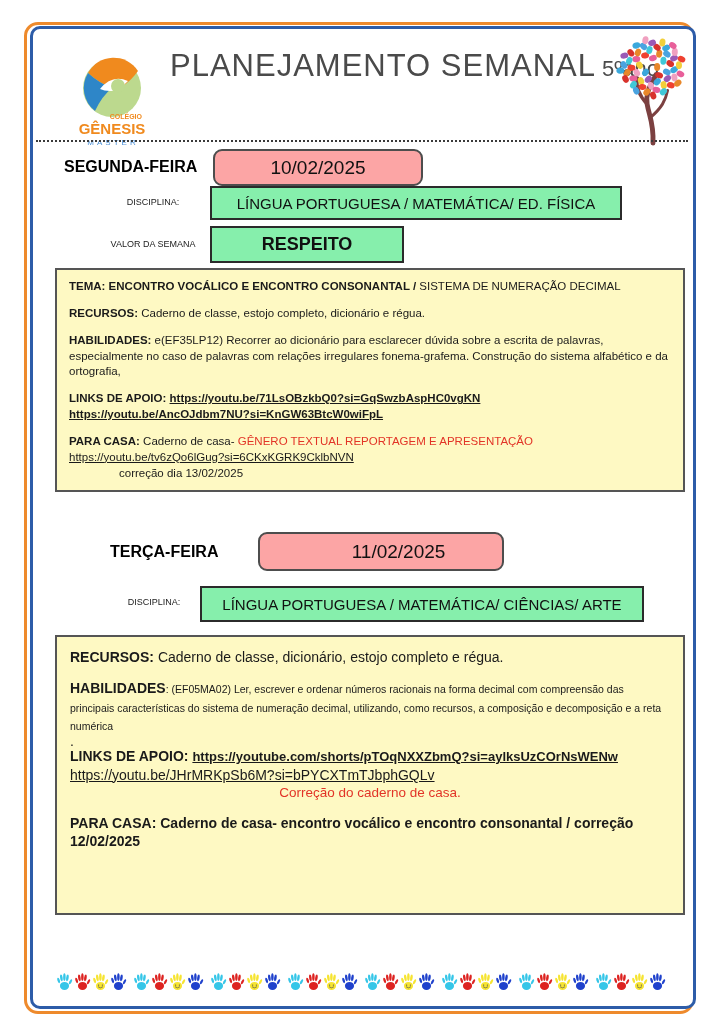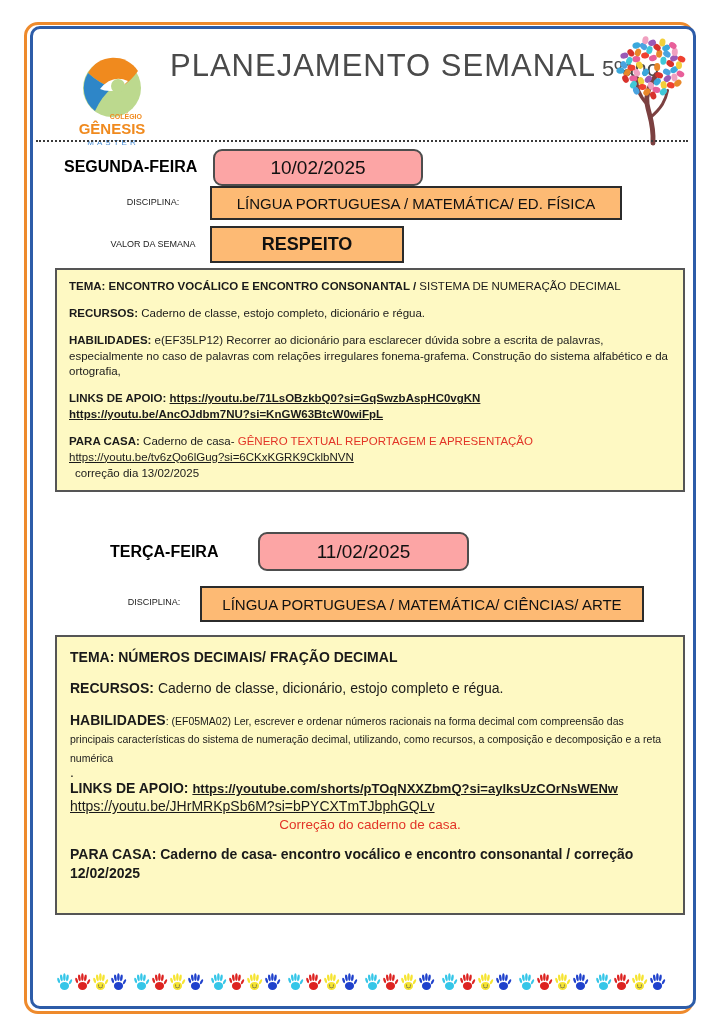--- a/index.html
+++ b/index.html
@@ -19,50 +19,50 @@
   .subtitle{left:168px;top:90px;width:436px;text-align:center;font-size:11px;
         line-height:16px;color:#2b2b2b;}
   .tree-box{left:606px;top:34px;width:92px;height:112px;}
   .dotted-sep{left:36px;top:140px;width:652px;border-top:2px dotted #3a3a3a;height:0;}
 
   
   .day-label{font-weight:bold;font-size:16px;color:#000;}
   .date-box{background:#fca5a5;border:2px solid #4d4d4d;border-radius:9px;
         text-align:center;font-size:19px;color:#111;display:flex;align-items:center;justify-content:center;}
   .small-label{font-size:9px;color:#222;text-align:center;}
-  .field-box{background:#fdba74;border:2px solid #2b2b2b;border-radius:0;display:flex;
+  .field-box{background:#86efac;border:2px solid #2b2b2b;border-radius:0;display:flex;
         align-items:center;justify-content:center;font-size:15px;color:#111;}
 
   #mon-day{left:64px;top:158px;}
   #mon-date{left:213px;top:149px;width:206px;height:33px;}
   #mon-disc-label{left:100px;top:197px;width:106px;}
   #mon-disc-box{left:210px;top:186px;width:408px;height:30px;}
   #mon-valor-label{left:100px;top:239px;width:106px;}
   #mon-valor-box{left:210px;top:226px;width:190px;height:33px;font-weight:bold;font-size:18px;}
 
   #tue-day{left:110px;top:543px;}
-  #tue-date{left:258px;top:532px;width:207px;height:35px;}
+  #tue-date{left:258px;top:532px;width:207px;height:35px;padding-left:35px;}
   #tue-disc-label{left:112px;top:597px;width:84px;}
   #tue-disc-box{left:200px;top:586px;width:440px;height:32px;}
 
   
   .content-box{border:2px solid #555;background:#fef9c3;box-sizing:border-box;}
   #mon-box{left:55px;top:268px;width:630px;height:224px;padding:9px 12px;font-size:11.5px;line-height:1.38;}
   #mon-box p{margin:0 0 11px 0;}
   #mon-box p:last-child{margin-bottom:0;}
   #tue-box{left:55px;top:635px;width:630px;height:280px;padding:11px 13px;font-size:14px;line-height:1.32;}
   #tue-box p{margin:0 0 13px 0;}
   .b{font-weight:bold;}
   .lnk{font-weight:bold;text-decoration:underline;color:#1a1a1a;}
   .lnk-reg{font-weight:normal;text-decoration:underline;color:#1a1a1a;}
   .red{color:#e23427;}
   .small-text{font-size:10.5px;line-height:1.3;}
   .center-line{text-align:center;}
   .dot-line{margin:0 0 2px 0 !important;line-height:0.6;}
-  .corr-indent{padding-left:6px;}
+  .corr-indent{padding-left:6px;margin-left:44px;}
 
   
   .hands-row{left:40px;top:971px;width:642px;display:flex;justify-content:center;align-items:flex-end;}
   .hand-group{display:flex;gap:1px;margin-right:6px;}
   .hand-group:last-child{margin-right:0;}
   .hand{width:17px;height:21px;display:block;}
 </style>
 </head>
 <body>
 
@@ -172,21 +172,20 @@
       <span class="lnk-reg">https://youtu.be/tv6zQo6lGug?si=6CKxKGRK9CklbNVN</span><br>
       <span class="corr-indent">correção dia 13/02/2025</span></p>
   </div>
 
   <div class="abs day-label" id="tue-day">TERÇA-FEIRA</div>
   <div class="abs date-box" id="tue-date">11/02/2025</div>
   <div class="abs small-label" id="tue-disc-label">DISCIPLINA:</div>
   <div class="abs field-box" id="tue-disc-box">LÍNGUA PORTUGUESA / MATEMÁTICA/ CIÊNCIAS/ ARTE</div>
 
   <div class="abs content-box" id="tue-box">
-    <p class="b">TEMA:  NÚMEROS DECIMAIS/ FRAÇÃO DECIMAL</p>
     <p><span class="b">RECURSOS:</span><span> Caderno de classe, dicionário, estojo completo e régua.</span></p>
     <p style="margin-bottom:2px;"><span class="b">HABILIDADES</span><span class="small-text">: (EF05MA02) Ler, escrever e ordenar números racionais na forma decimal com compreensão das principais características do sistema de numeração decimal, utilizando, como recursos, a composição e decomposição e a reta numérica</span><br>
       </p>
     <p class="dot-line">.</p>
     <p style="margin-bottom:12px;"><span class="b">LINKS DE APOIO:  </span><span class="lnk" style="font-size:13px;">https://youtube.com/shorts/pTOqNXXZbmQ?si=aylksUzCOrNsWENw</span><br>
       <span class="lnk-reg">https://youtu.be/JHrMRKpSb6M?si=bPYCXTmTJbphGQLv</span><br>
       <span class="red center-line" style="display:block;font-size:13.5px;">Correção do caderno de casa.</span></p>
     <p class="b"><span>PARA CASA:</span><span>  Caderno de casa- encontro vocálico e encontro consonantal   / correção 12/02/2025</span></p>
   </div>
 

